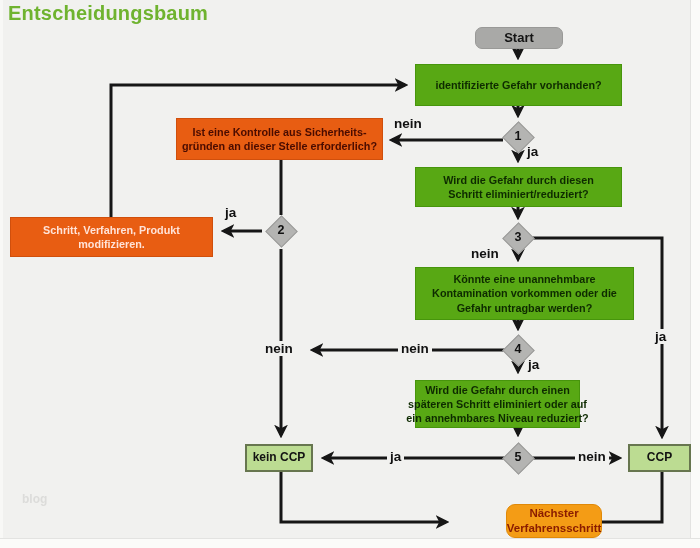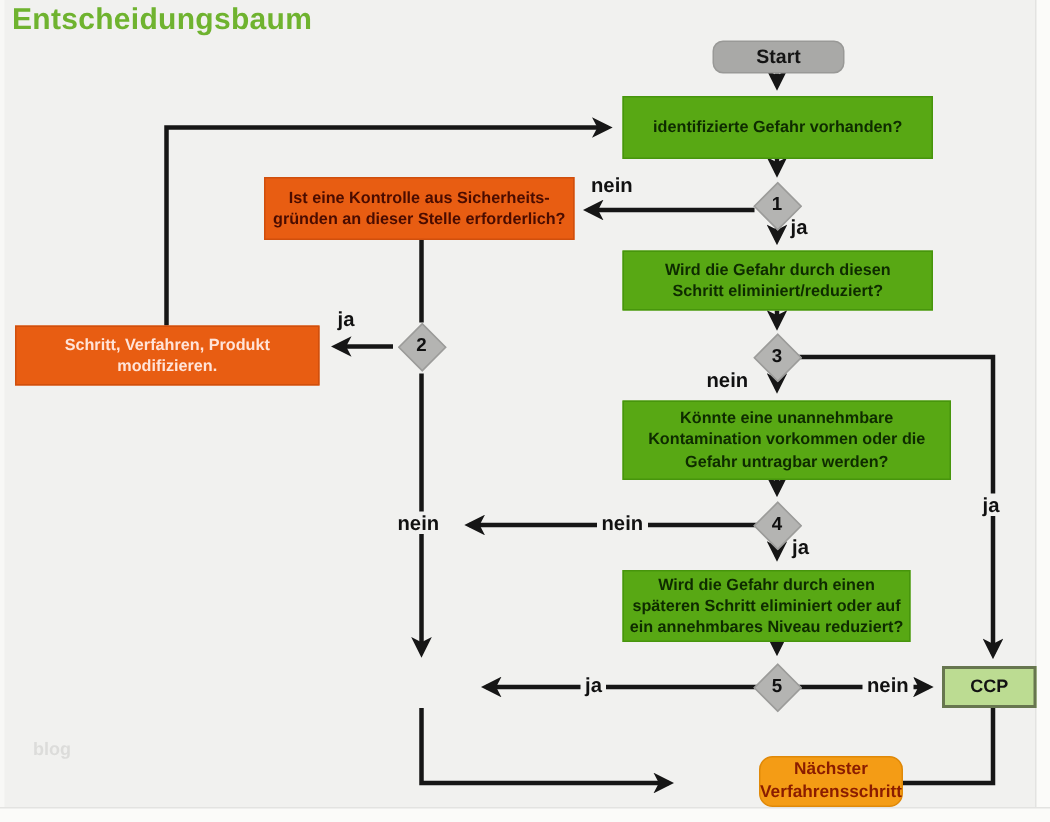--- a/index.html
+++ b/index.html
@@ -20,21 +20,21 @@
   .obox{background:#e85d12;border:1px solid #d04f0c;font-size:10.8px;}
   .obox.darktext{color:#4a0c00;}
   .obox.lighttext{color:#ffe3d8;}
   #start-node{left:475px;top:27px;width:88px;height:22px;background:#a9a9a7;border:1px solid #999997;
               border-radius:7px;color:#141414;font-size:13px;}
   #q1{left:415px;top:64px;width:207px;height:42px;}
   #control-needed{left:176px;top:118px;width:207px;height:42px;}
   #q2{left:415px;top:167px;width:207px;height:40px;}
   #modify{left:10px;top:217px;width:203px;height:40px;}
   #q3{left:415px;top:267px;width:219px;height:53px;}
-  #q4{left:415px;top:380px;width:192px;height:48px;}
+  #q4{left:415px;top:380px;width:165px;height:48px;}
   .ccpbox{background:#bcdc92;border:2px solid #67764f;color:#121212;font-size:12px;}
   #kein-ccp{left:245px;top:444px;width:68px;height:28px;}
   #ccp{left:628px;top:444px;width:63px;height:28px;}
   #next-step{left:458px;top:504px;width:96px;height:34px;background:#f49c15;border:1px solid #e08908;
              border-radius:9px;color:#8a1c00;font-size:11.5px;margin-left:48px;}
   .diamond{position:absolute;width:21px;height:21px;background:#b4b4b2;border:1px solid #9c9c9a;
            transform:rotate(45deg);z-index:2;}
   .dnum{position:absolute;width:30px;text-align:center;z-index:3;font-weight:bold;font-size:12.5px;color:#111;}
   .elabel{position:absolute;z-index:3;font-weight:bold;font-size:13.5px;color:#111;}
   .elabel.bg{background:#f1f1ef;padding:0 3px;}
@@ -103,20 +103,23 @@
     <span class="line">Kontamination vorkommen oder die</span>
     <span class="line">Gefahr untragbar werden?</span>
   </div>
 
   <div class="node qbox" id="q4">
     <span class="line">Wird die Gefahr durch einen</span>
     <span class="line">späteren Schritt eliminiert oder auf</span>
     <span class="line">ein annehmbares Niveau reduziert?</span>
   </div>
 
+  <div class="node ccpbox" id="kein-ccp">
+    <span class="line">kein CCP</span>
+  </div>
 
   <div class="node ccpbox" id="ccp">
     <span class="line">CCP</span>
   </div>
 
   <div class="node" id="next-step">
     <span class="line">Nächster</span>
     <span class="line">Verfahrensschritt</span>
   </div>
 

